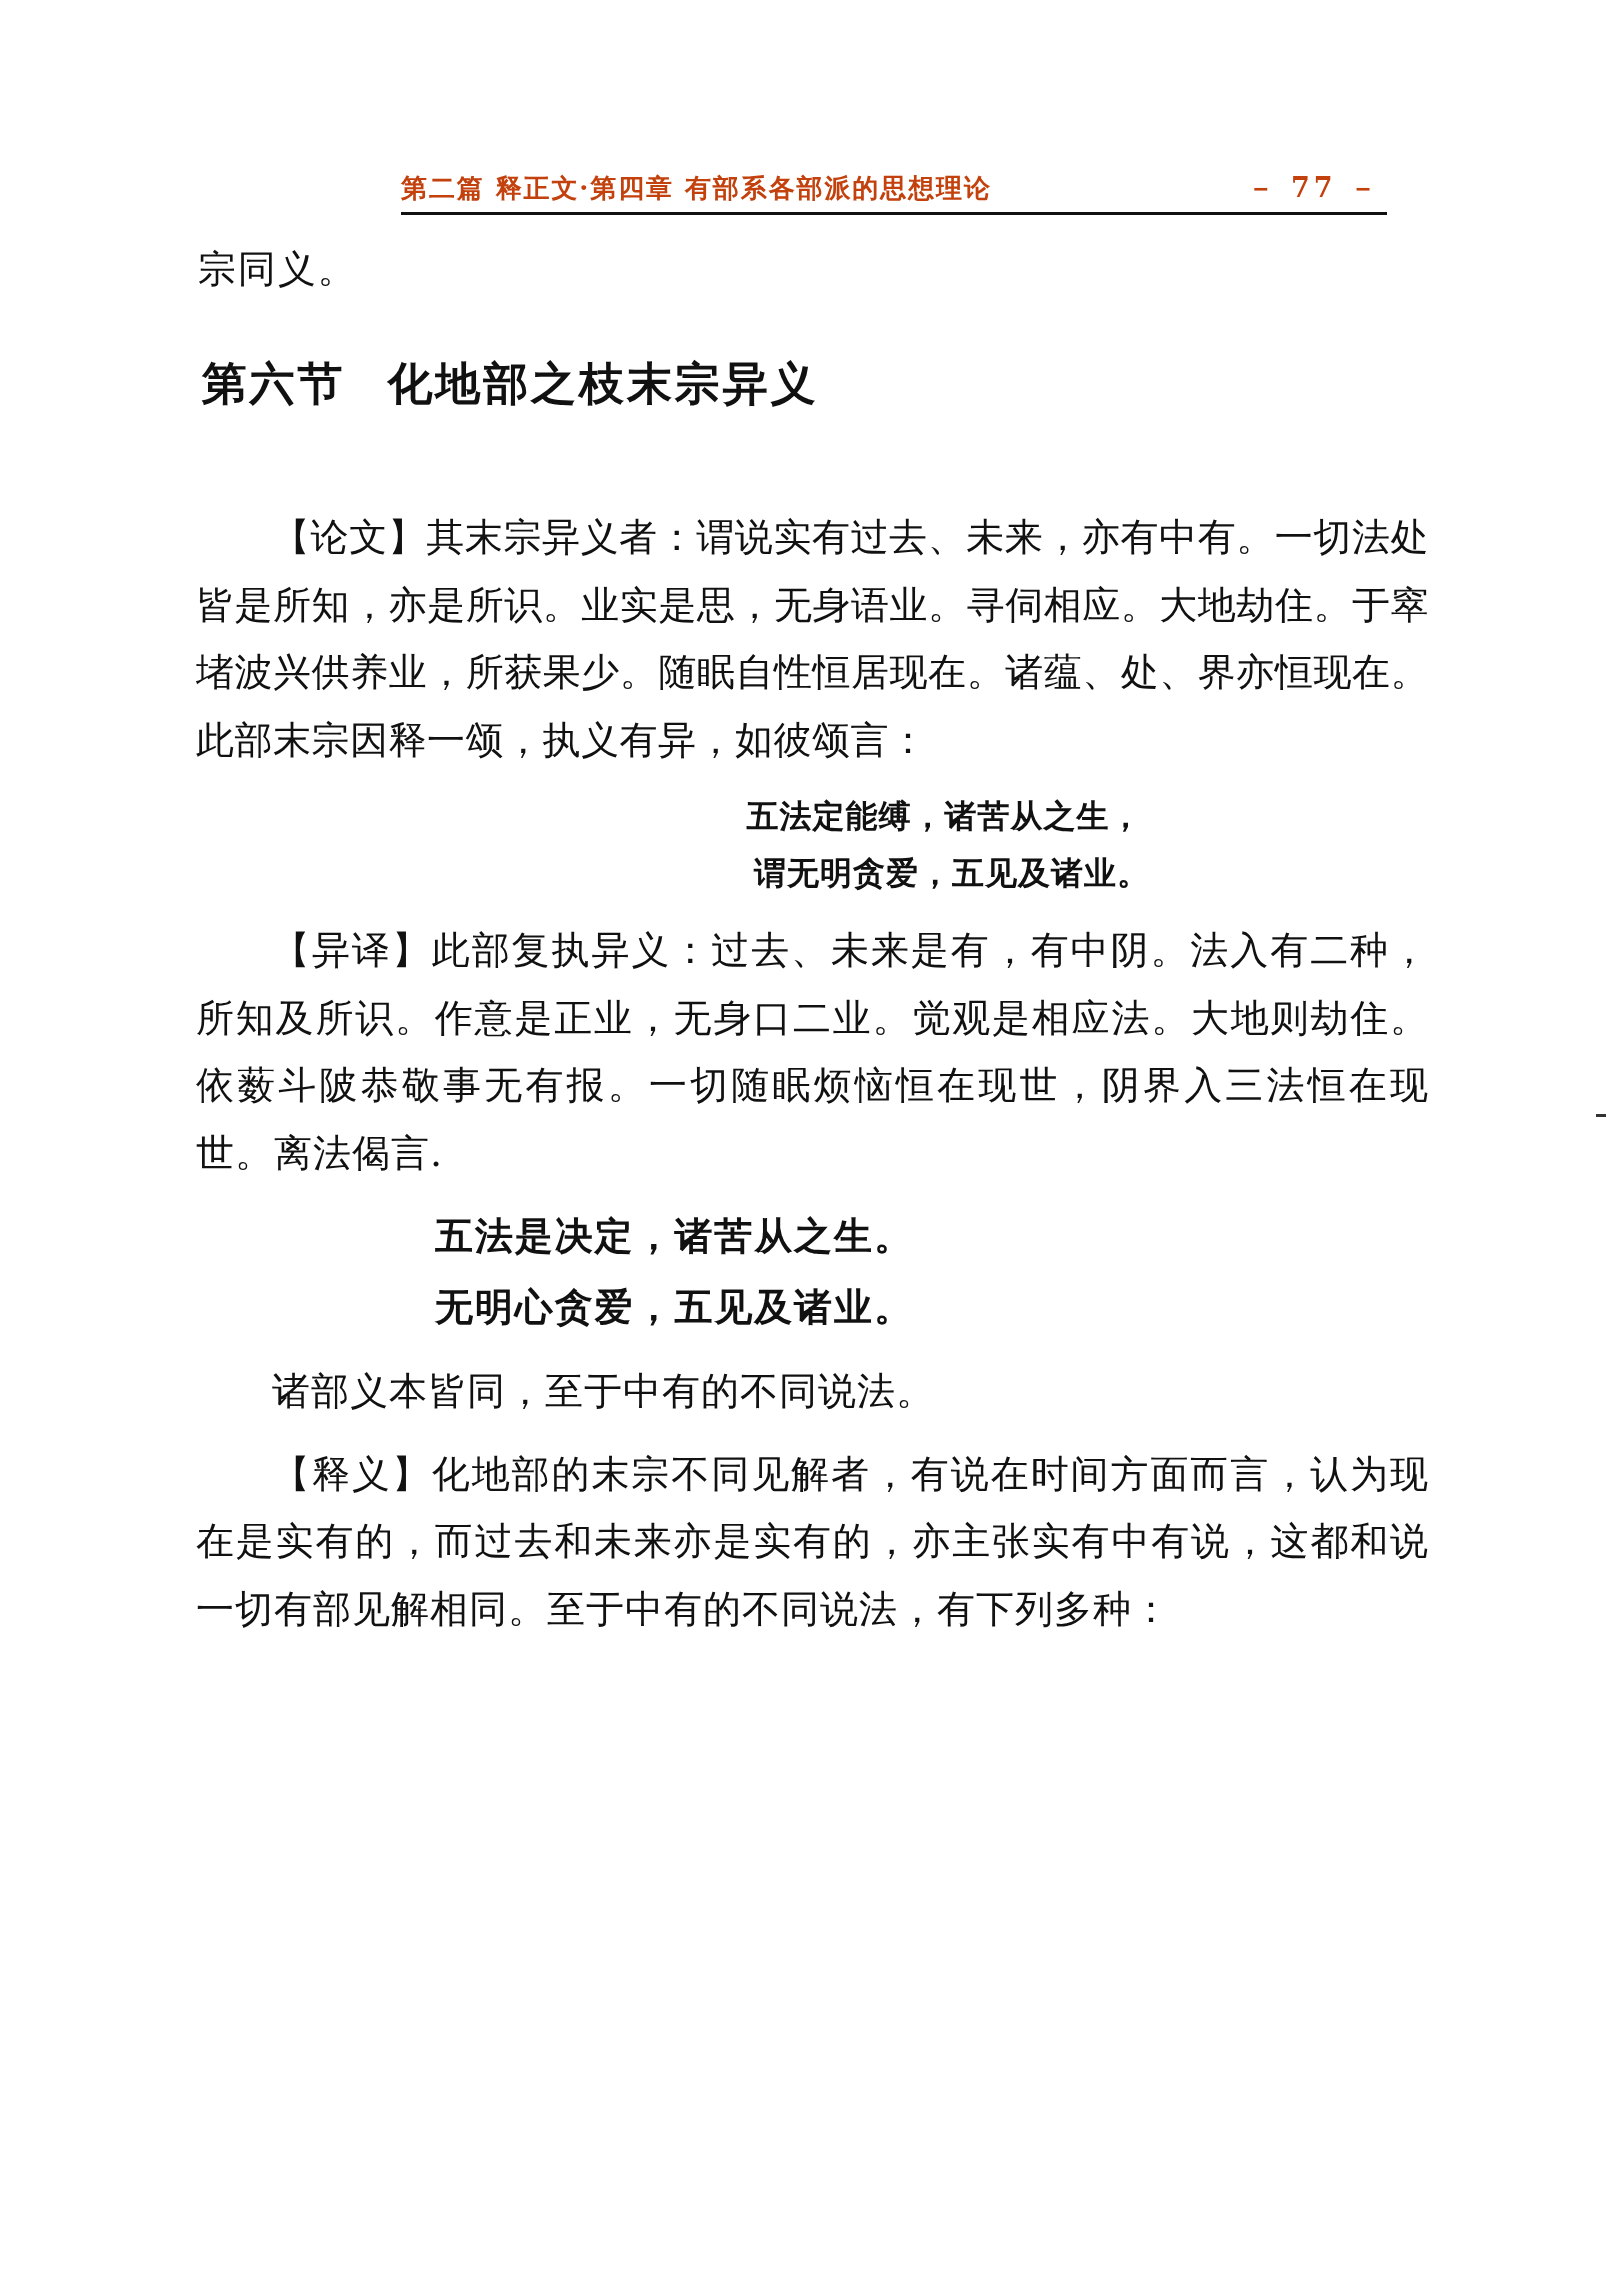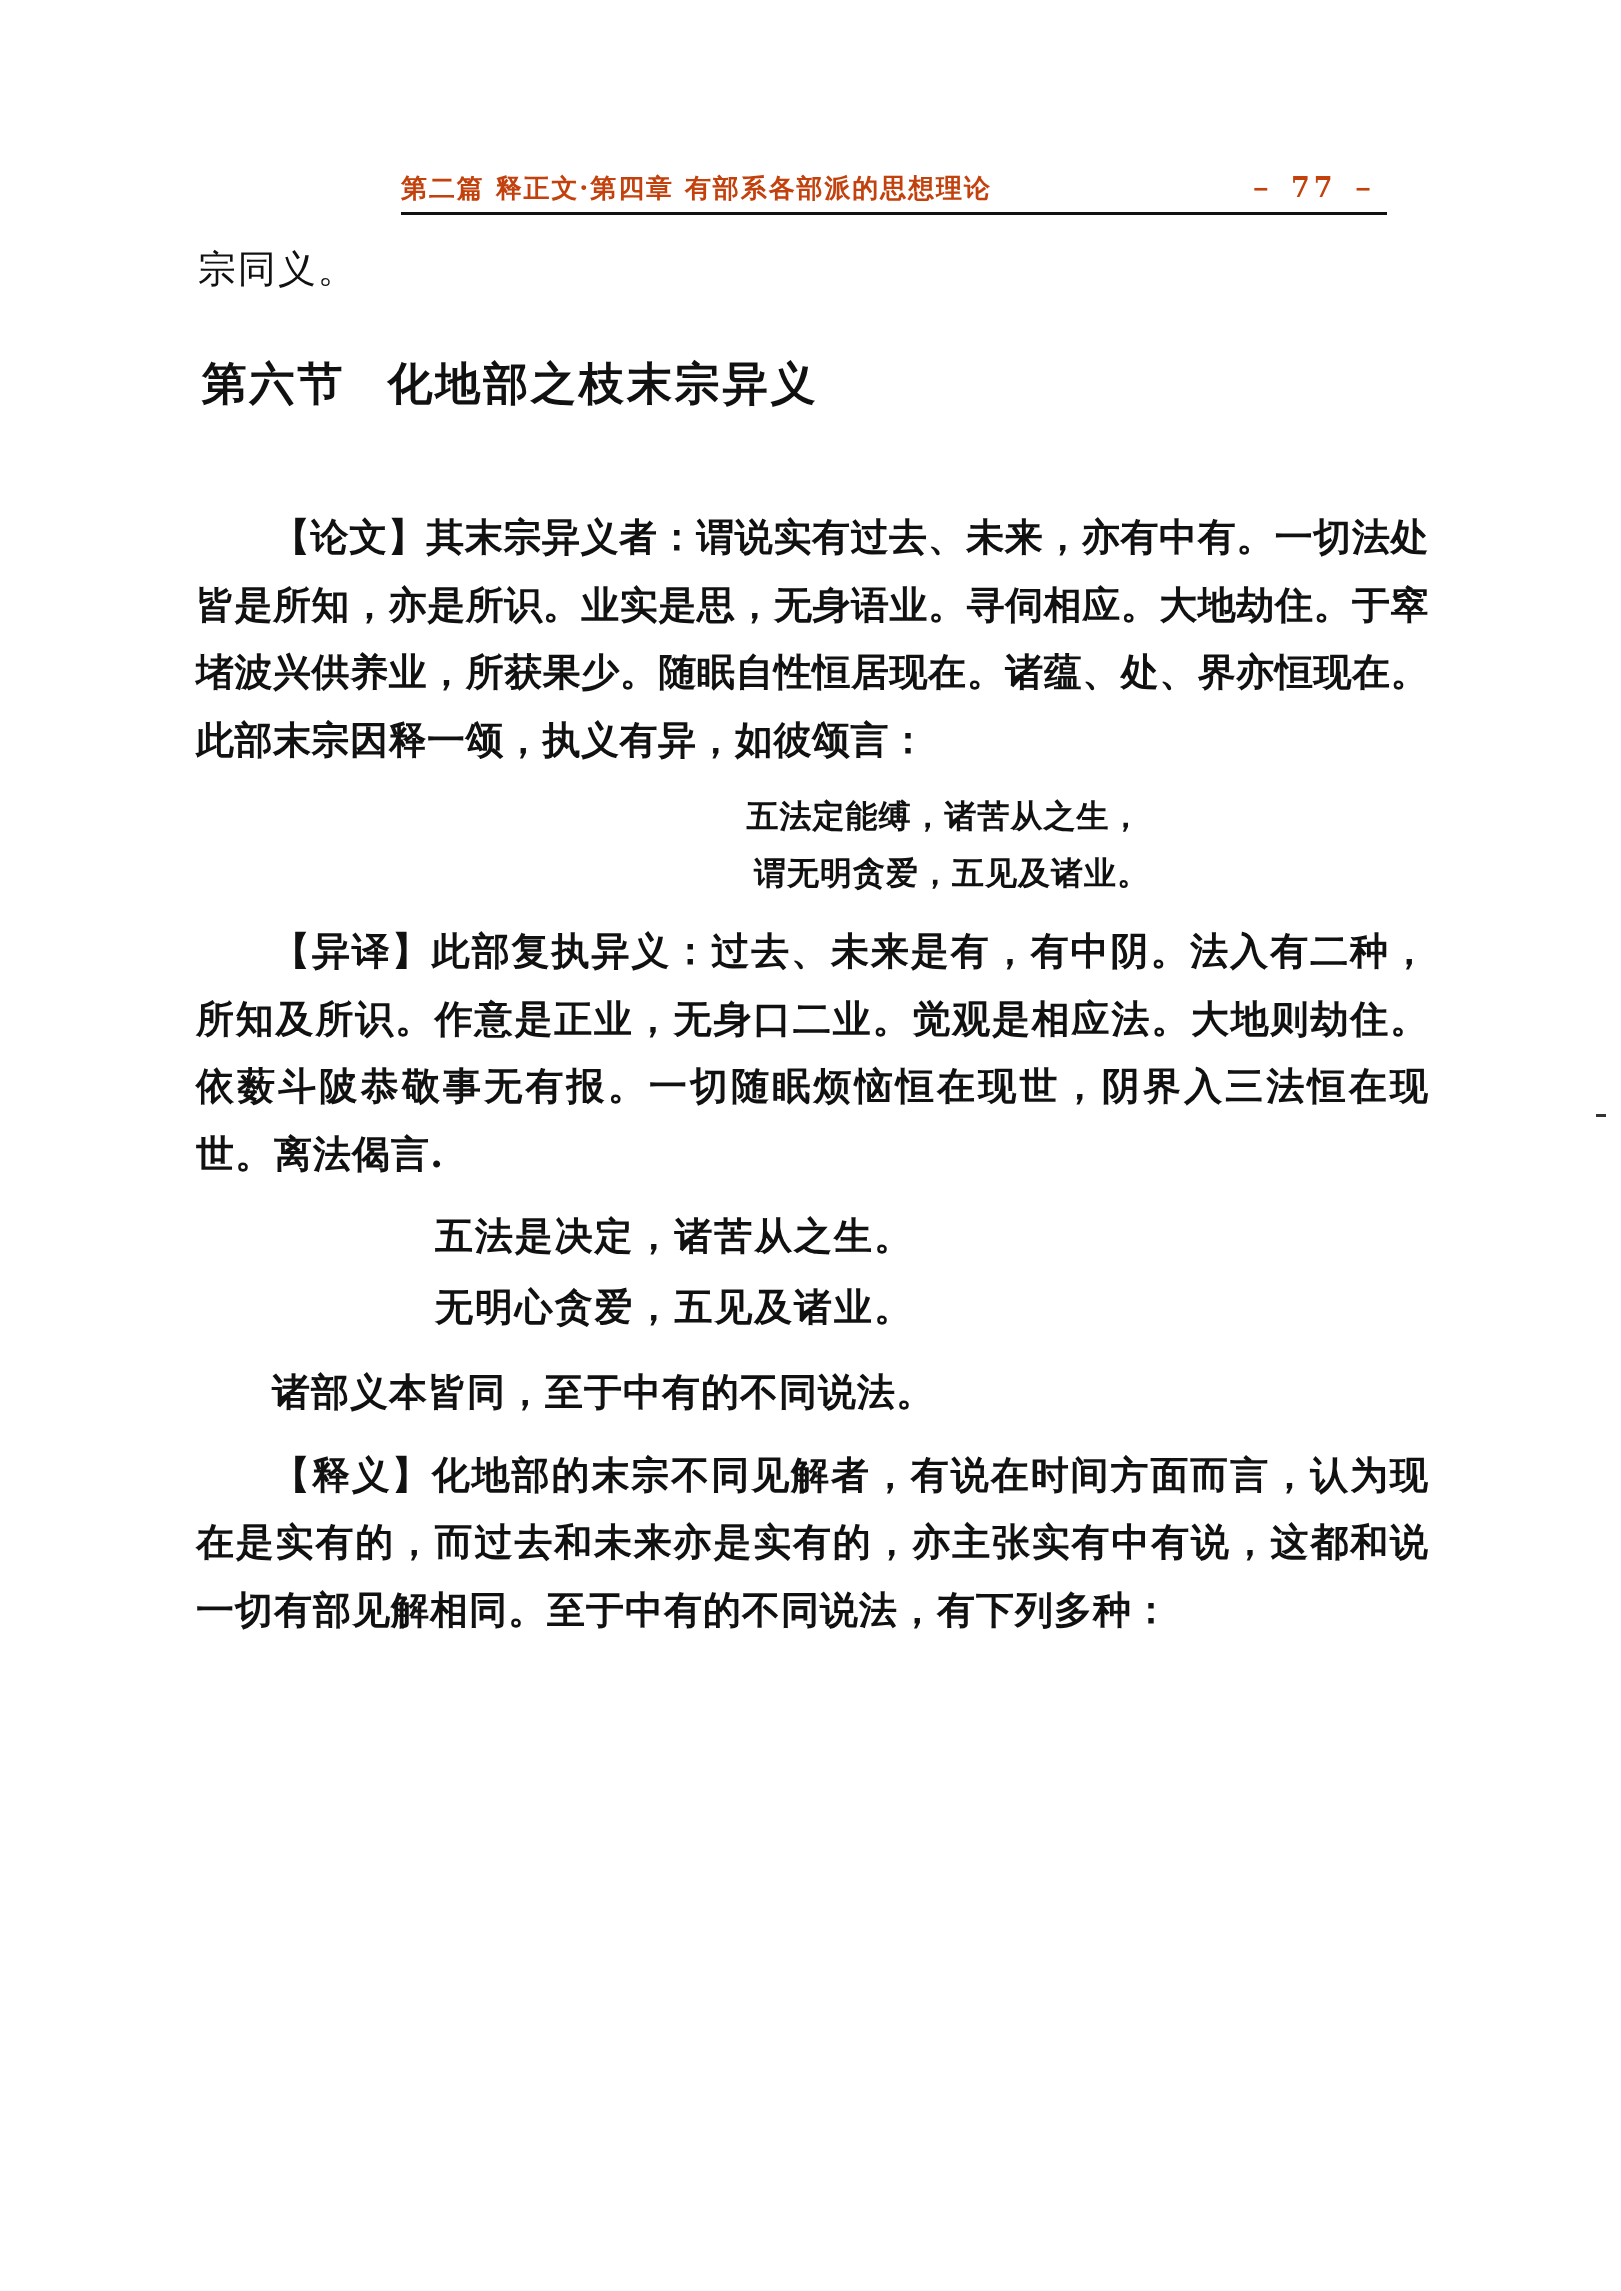--- a/index.html
+++ b/index.html
@@ -84,33 +84,33 @@
     letter-spacing: 2.9px;
     margin: 0 0 90px 0;
     padding-left: 5.7px;
     white-space: nowrap;
   }
   .section-heading .sec-num { margin-right: 42px; }
 
   
   .para-bold {
     font-family: "DejaVu Sans", sans-serif;
-    font-weight: 700;
+    font-weight: 400;
     font-size: 38px;
     line-height: 1.78;
     letter-spacing: 0.5px;
     text-align: justify;
     margin: 0;
     text-indent: 76px;
   }
 
   
   .para-serif {
     font-family: "DejaVu Serif", serif;
-    font-weight: 700;
+    font-weight: 400;
     font-size: 38px;
     line-height: 1.78;
     letter-spacing: 1px;
     text-align: justify;
     margin: 0;
     text-indent: 76px;
   }
 
   
   .verse {

